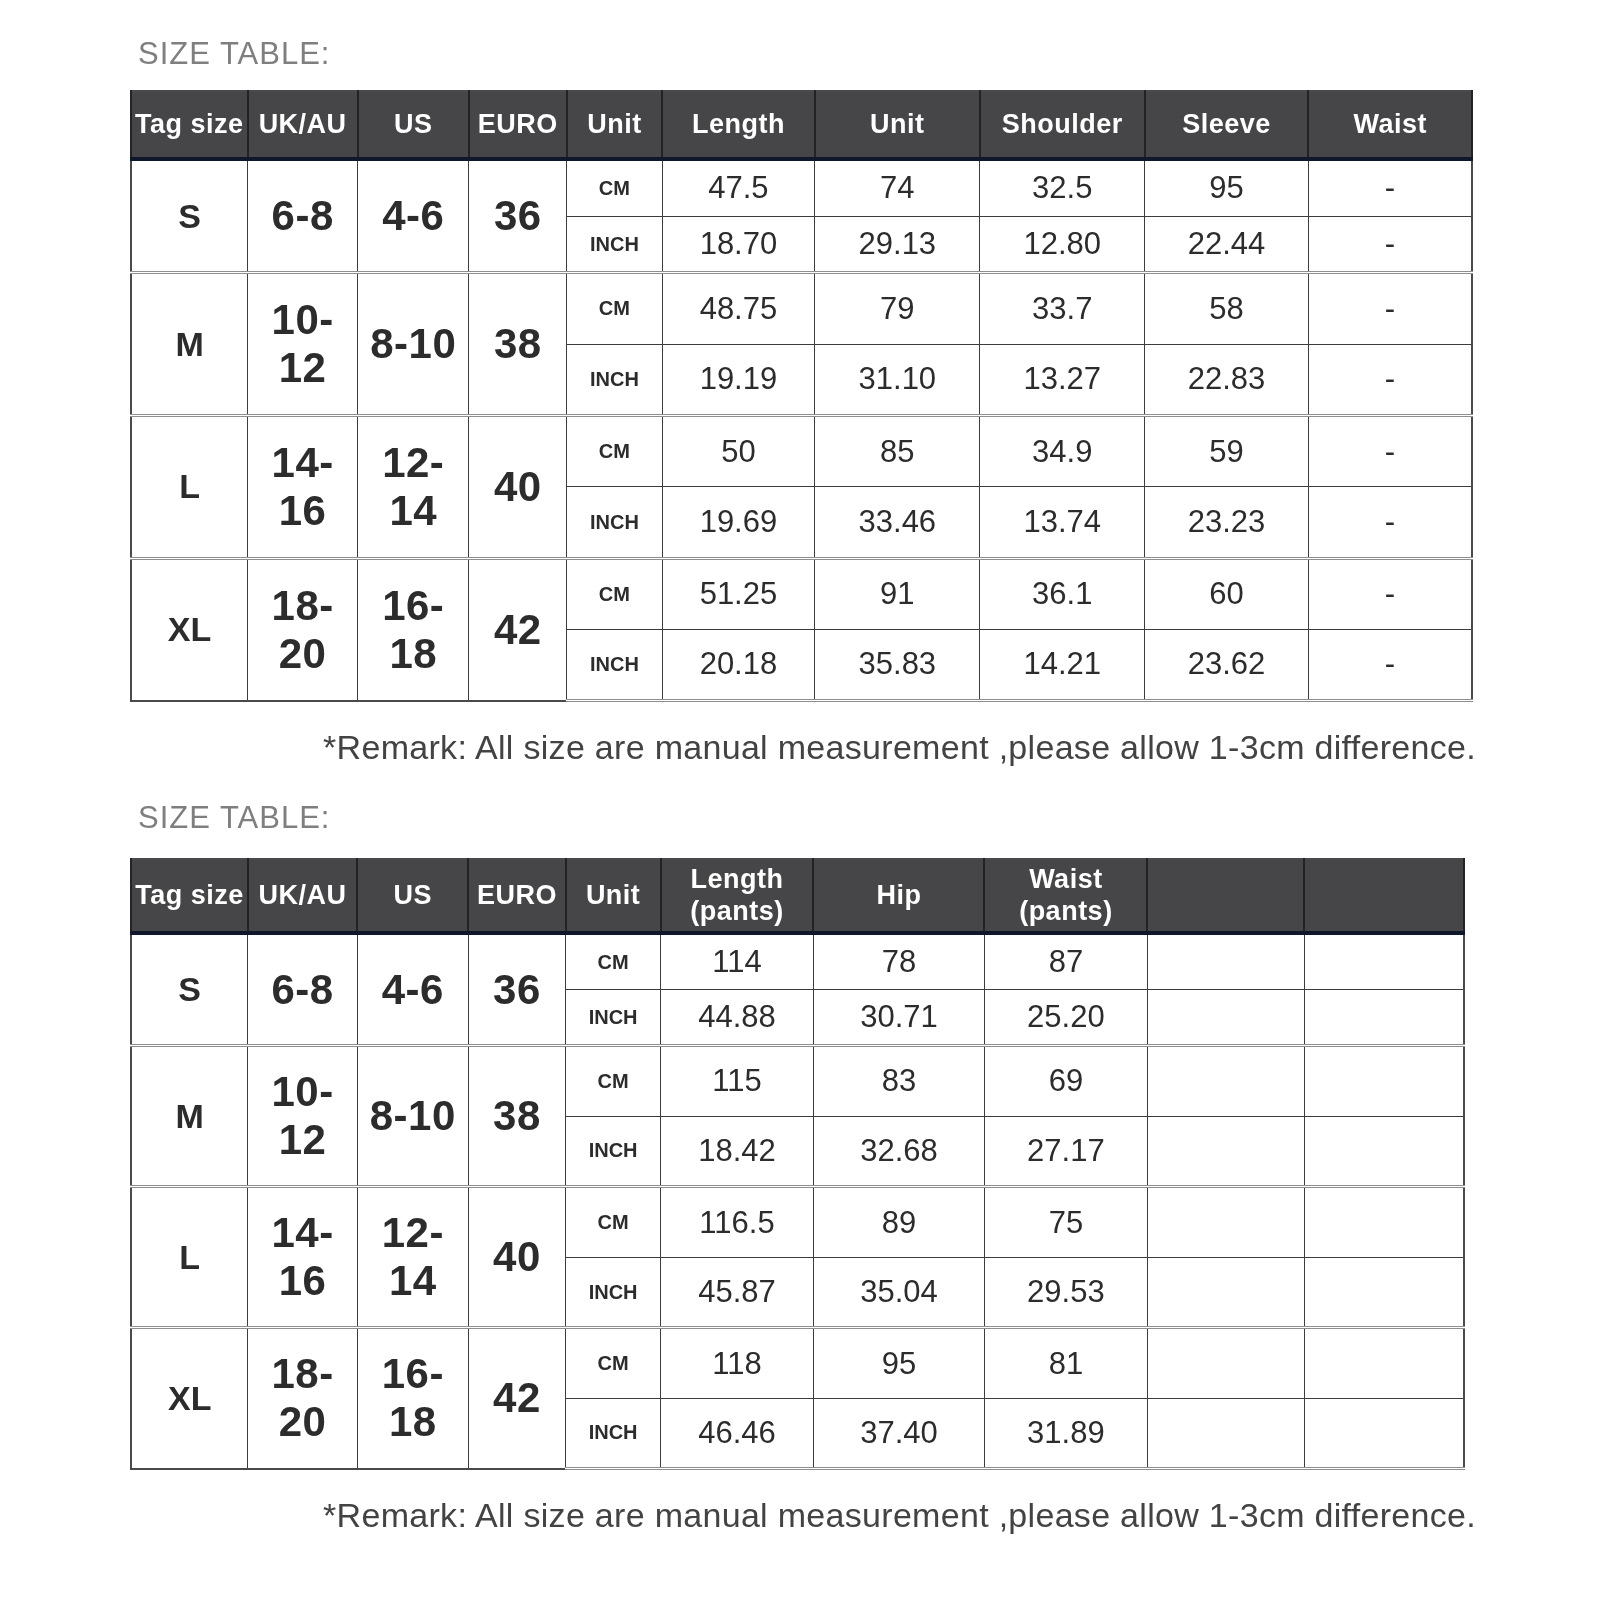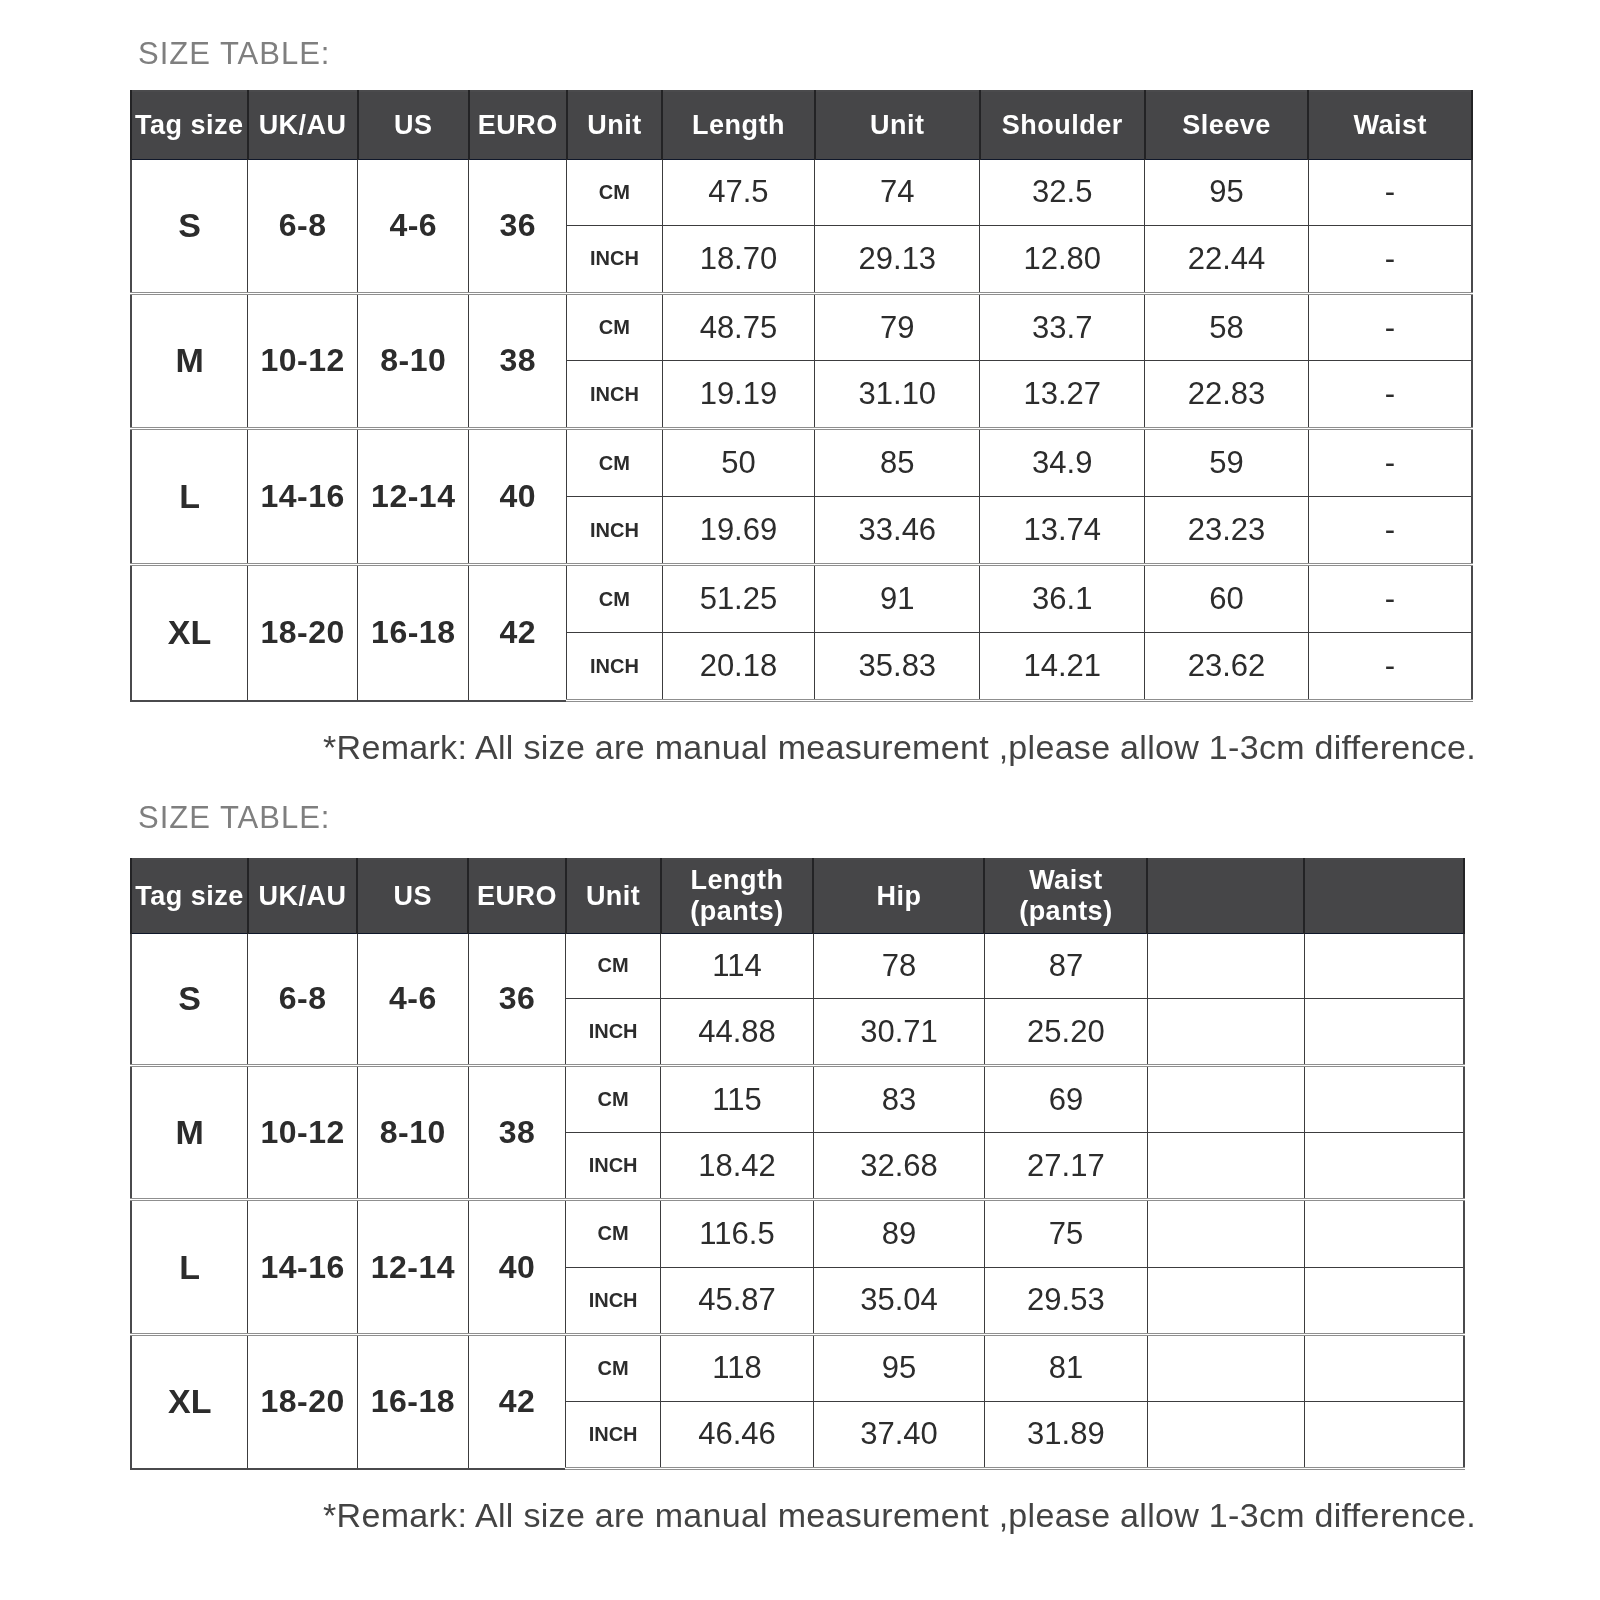--- a/index.html
+++ b/index.html
@@ -27,30 +27,30 @@
   .t2-table { top: 858px; width: 1335px; height: 612px; }
 
   thead tr { height: 68px; }
   .t2-table thead tr { height: 74px; }
 
   th {
     background: #464648; color: #ffffff;
     font-size: 27px; font-weight: 700; letter-spacing: 0.5px;
     text-align: center; vertical-align: middle;
     border-left: 2px solid #232325; border-right: 2px solid #232325;
-    border-bottom: 1px solid #0f172a;
+    border-bottom: 4px solid #0f172a;
     white-space: pre-line; line-height: 1.15;
   }
   td {
     border: 1px solid #3c3c3e;
     text-align: center; vertical-align: middle;
     color: #2c2c2c; background: #ffffff;
   }
   td.tag  { font-size: 34px; font-weight: 700; }
-  td.conv { font-size: 32px; font-weight: 700; letter-spacing: 0.5px; }
+  td.conv { font-size: 42px; font-weight: 700; letter-spacing: 0.5px; }
   td.unit { font-size: 20px; font-weight: 700; }
   td.val  { font-size: 31px; font-weight: 400; }
 
   tbody tr.group-row td { border-top: 3px double #8f8f8f; }
   tbody tr.group-row:first-child td { border-top: 1px solid #3c3c3e; }
   tbody tr:last-child td { border-bottom: 3px double #8f8f8f; }
 
   .remark {
     position: absolute; right: 124px;
     font-size: 34px; color: #434343; letter-spacing: 0.3px;

